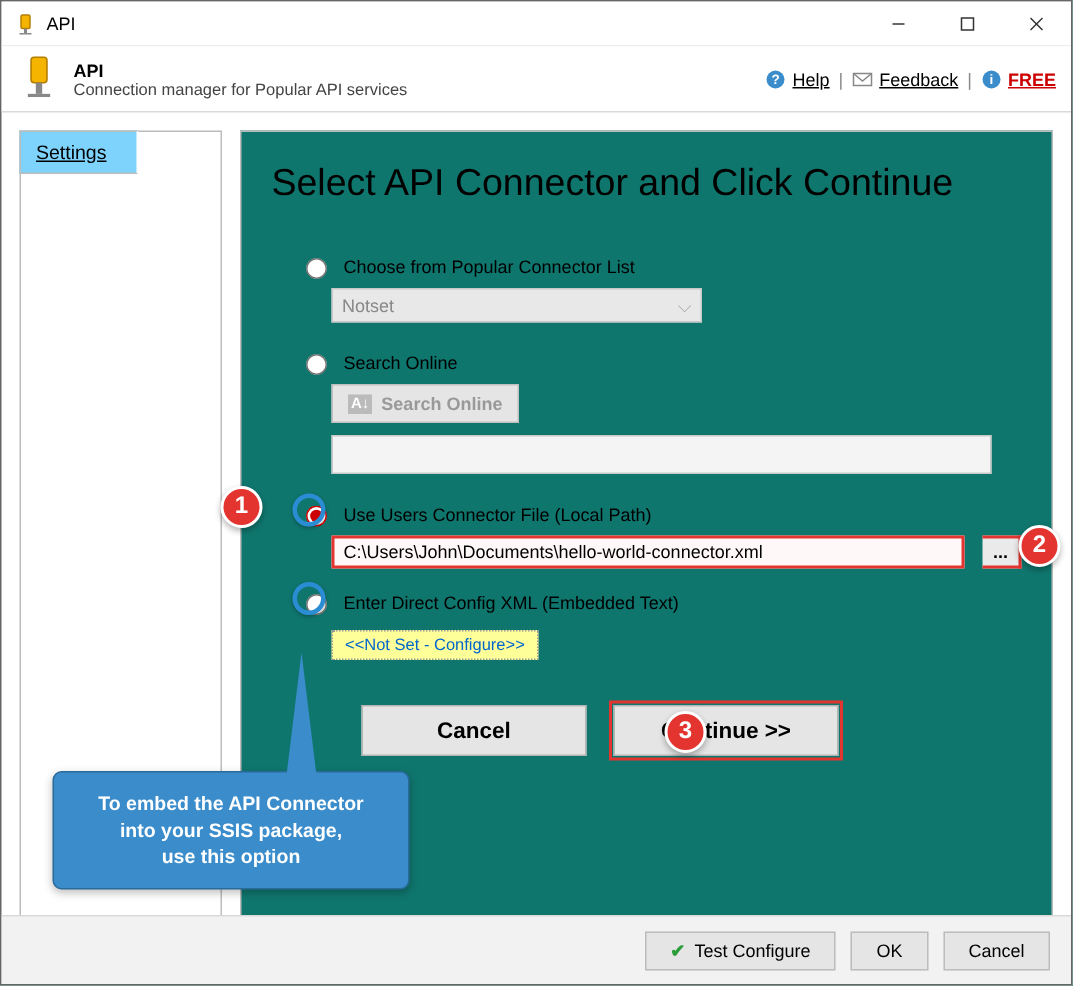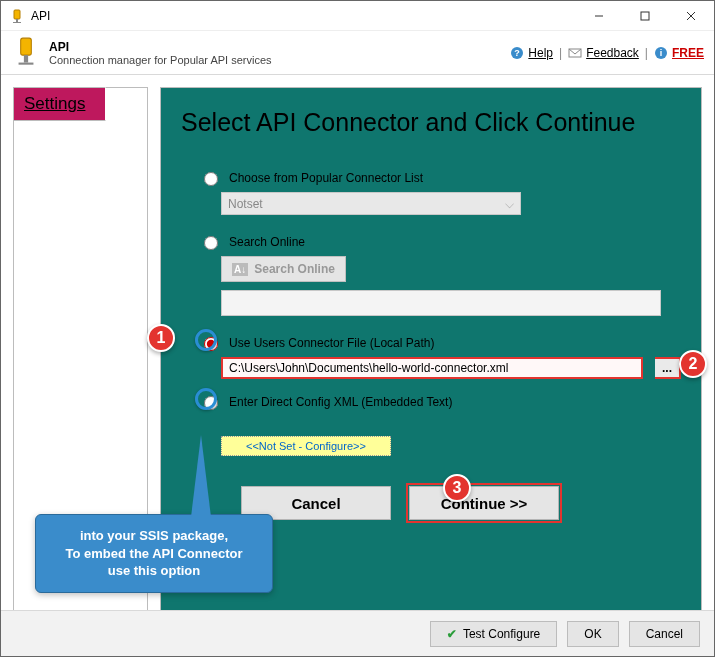--- a/index.html
+++ b/index.html
@@ -59,22 +59,22 @@
     border: 1px solid #bcbcbc;
     background: #fff;
     position: relative;
   }
   .sidebar .tab {
     position: absolute;
     top: -1px; left: -1px;
     padding: 6px 20px 6px 10px;
     border: 1px solid #bcbcbc;
     border-right: 1px solid #fff;
-    background: #be185d;
-    font-size: 17px;
+    background: #7dd3fc;
+    font-size: 13px;
     z-index:2;
     text-decoration:underline;
   }
   .main {
     flex: 1;
     border: 1px solid #bcbcbc;
     padding: 14px 20px 14px 20px;
     background: #0f766e;
     position: relative;
   }
@@ -82,21 +82,21 @@
     font-size: 25px;
     font-weight: normal;
     margin: 6px 0 32px 0;
     font-family: Arial, sans-serif;
   }
   .optrow { display: flex; align-items: center; margin: 8px 0 6px 18px; gap: 8px; }
   .optrow input[type=radio] { width: 14px; height: 14px; }
   .optrow label { font-size: 12px; }
   .optcontent { margin: 4px 0 18px 40px; }
   .select-notset {
-    width: 300px; height: 23px;
+    width: 247px; height: 23px;
     background: #e8e8e8;
     border: 1px solid #c8c8c8;
     color: #888;
     padding: 2px 6px;
     font-size: 12px;
     display: flex; align-items: center; justify-content: space-between;
   }
   .search-btn {
     height: 26px; padding: 0 10px;
     background: #e5e5e5;
@@ -126,23 +126,23 @@
     border-left: none;
     background: #eaeaea;
     font-weight: bold;
     display:flex; align-items:center; justify-content:center;
   }
   .notset-cfg {
     display: inline-block;
     background: #ffff99;
     border: 1px dotted #999;
     color: #0066cc;
-    padding: 3px 24px;
+    padding: 3px 8px;
     font-size: 11px;
-    margin-top: 20px;
+    margin-top: 4px;
   }
   .actions { display: flex; gap: 18px; margin: 30px 0 0 60px; }
   .bigbtn {
     width: 150px; height: 34px;
     border: 1px solid #b5b5b5;
     background: #e5e5e5;
     font-size: 15px; font-weight: bold;
     font-family: Arial, sans-serif;
     display:flex; align-items:center; justify-content:center;
   }
@@ -344,22 +344,22 @@
       <div class="bigbtn">Cancel</div>
       <div class="bigbtn continue">Continue &gt;&gt;</div>
     </div>
 
     <div class="badge" style="left:-14px; top:236px;">1</div>
     <div class="badge" style="right:-6px; top:262px;">2</div>
     <div class="badge" style="left:282px; top:386px;">3</div>
   </div>
 
   <div class="callout">
+    <div>To embed the API Connector</div>
     <div>into your SSIS package,</div>
-    <div>To embed the API Connector</div>
     <div>use this option</div>
   </div>
 </div>
 
 <div class="footer">
   <div class="fbtn">
     <span style="color:#2a9d3a;font-weight:bold;">✔</span>
     <span>Test Configure</span>
   </div>
   <div class="fbtn">OK</div>

